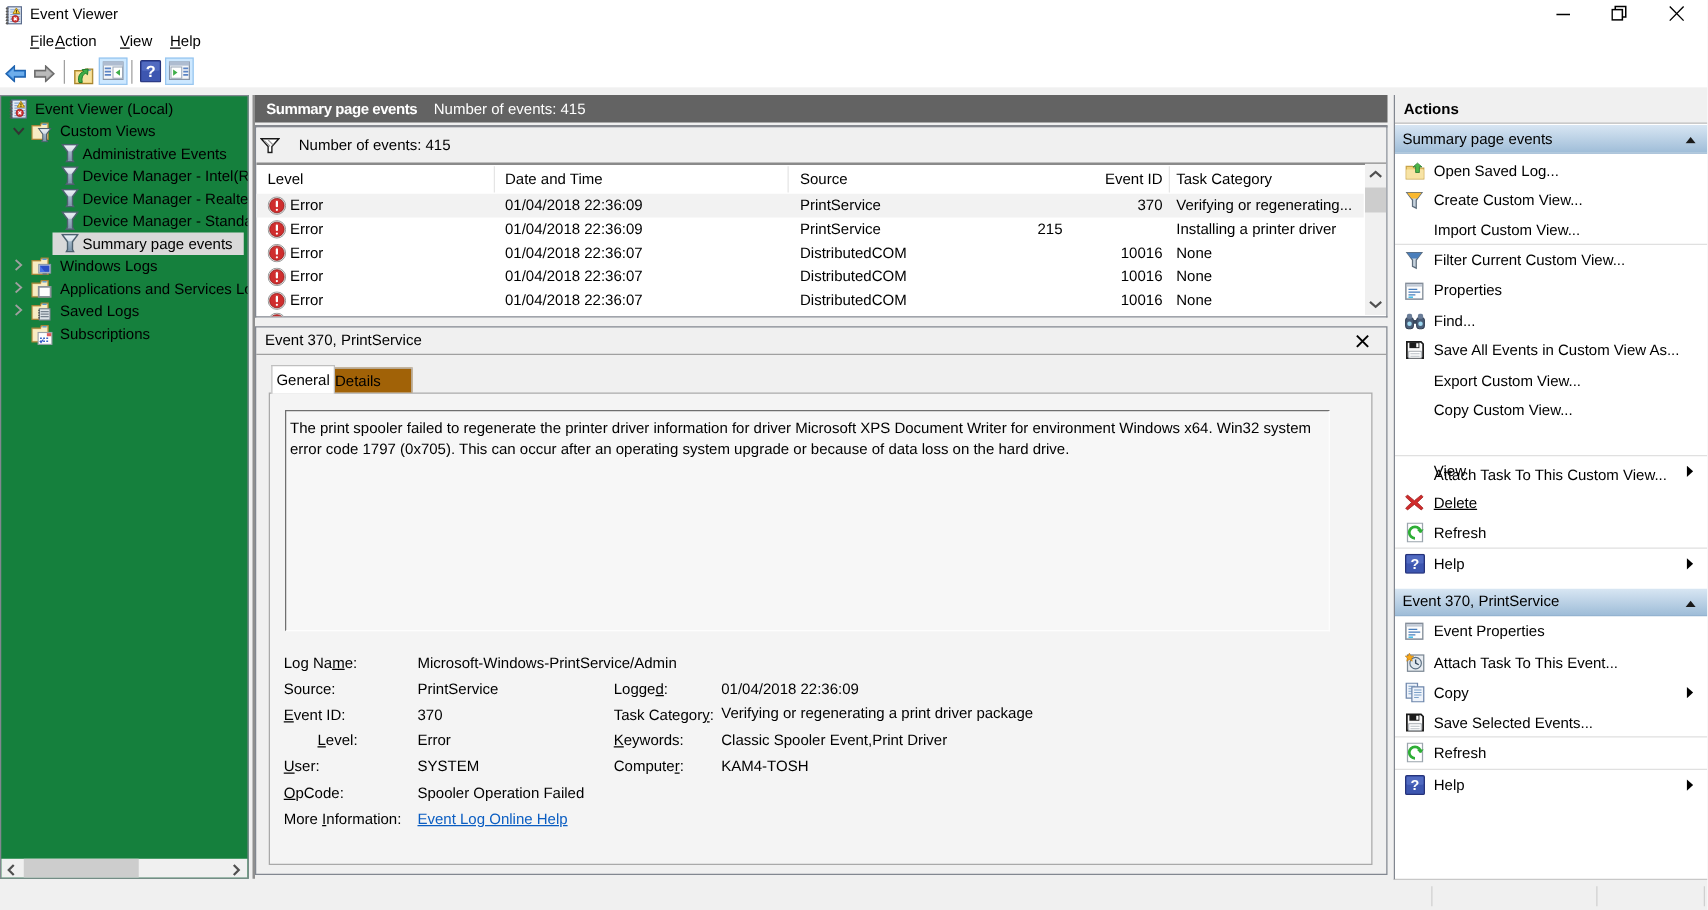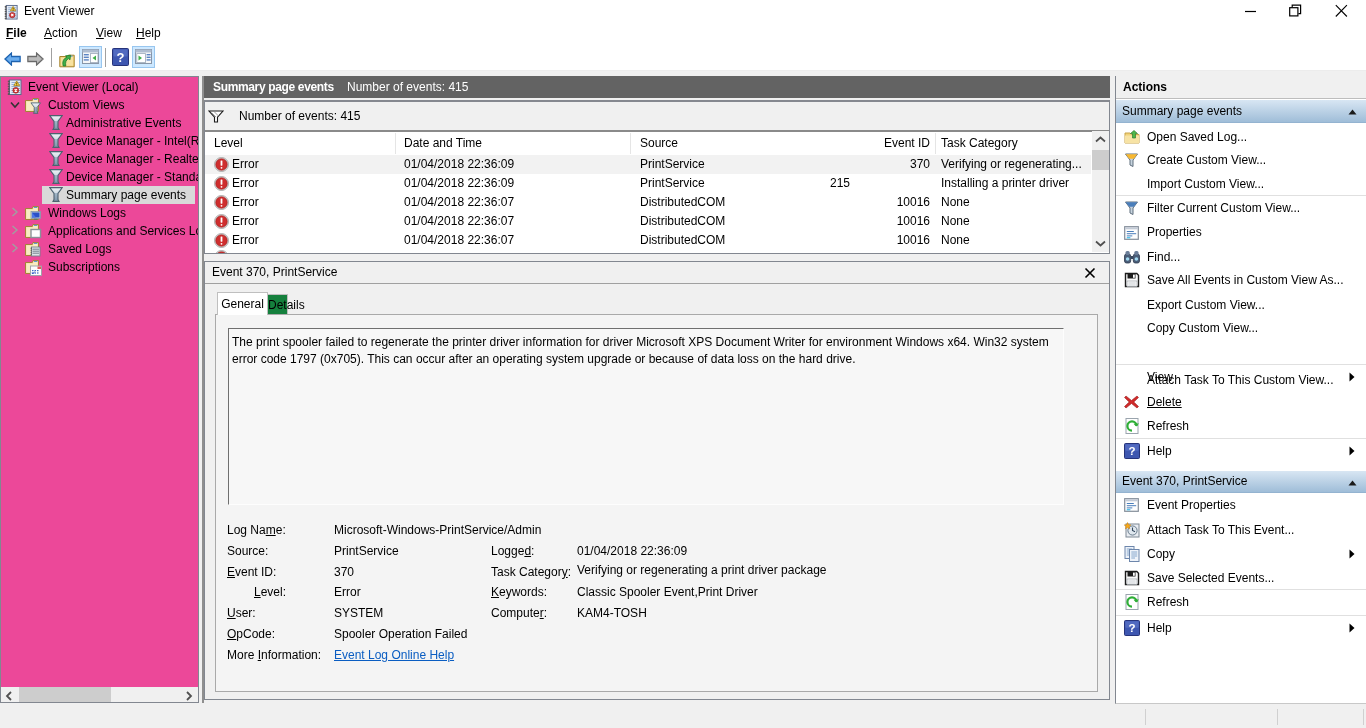--- a/index.html
+++ b/index.html
@@ -99,21 +99,21 @@
   <svg class="ab" style="left:1289px;top:4px;" width="13" height="14" viewBox="0 0 13 14">
       <rect x="0.7" y="3.7" width="8.2" height="8.2" fill="none" stroke="#000" stroke-width="1.2"></rect>
       <path d="M3.2 3.4 L3.2 1.2 L11.6 1.2 L11.6 9.6 L9.4 9.6" fill="none" stroke="#000" stroke-width="1.2"></path>
     </svg>
   <svg class="ab" style="left:1335px;top:4px;" width="13" height="14" viewBox="0 0 13 14">
       <path d="M0.8 1.2 L11.9 12.5 M11.9 1.2 L0.8 12.5" stroke="#000" stroke-width="1.1"></path>
     </svg>
 </div>
 
 <div class="ab" style="left:0;top:22px;width:1366px;height:22px;background:#fff;">
-  <div class="ab" style="left:6px;top:0;height:22px;line-height:22px;font-weight:bold;"><u>F</u>ile</div>
+  <div class="ab" style="left:24px;top:0;height:22px;line-height:22px;"><u>F</u>ile</div>
   <div class="ab" style="left:44px;top:0;height:22px;line-height:22px;"><u>A</u>ction</div>
   <div class="ab" style="left:96px;top:0;height:22px;line-height:22px;"><u>V</u>iew</div>
   <div class="ab" style="left:136px;top:0;height:22px;line-height:22px;"><u>H</u>elp</div>
 </div>
 
 <div class="ab" style="left:0;top:44px;width:1366px;height:27px;background:#fff;border-bottom:1px solid #ececec;">
 
   <svg class="ab" style="left:4px;top:8px;" width="17" height="14" viewBox="0 0 17 14">
     <path d="M7.5 0.8 L0.8 7 L7.5 13.2 L7.5 9.6 L16.2 9.6 L16.2 4.4 L7.5 4.4 Z" fill="#3c8ce0" stroke="#1f62ad" stroke-width="1.1"></path>
     <path d="M7 2.8 L2.5 7 L7 11 L7 8.6 L15.2 8.6 L15.2 5.4 L7 5.4 Z" fill="#7db8ef" opacity="0.75"></path>
@@ -157,21 +157,21 @@
     <rect x="1.8" y="4.6" width="8.6" height="9" fill="#fff" stroke="#9aa7b8" stroke-width="0.8"></rect>
     <path d="M3.5 6.5 L7 9 L3.5 11.5 Z" fill="#3fae49"></path>
     <rect x="11.6" y="5" width="4" height="1.4" fill="#5b84c4"></rect>
       <rect x="11.6" y="7.6" width="4" height="1.4" fill="#5b84c4"></rect>
       <rect x="11.6" y="10.2" width="4" height="1.4" fill="#5b84c4"></rect>
   </svg>
 </div>
 
 <div class="ab" style="left:0;top:71px;width:1366px;height:657px;background:#f0f0f0;"></div>
 
-<div class="ab" id="treepanel" style="left:0;top:76px;width:199px;height:627px;background:#ec4899;border:1px solid #828790;overflow:hidden;">
+<div class="ab" id="treepanel" style="left:0;top:76px;width:199px;height:627px;background:#15803d;border:1px solid #828790;overflow:hidden;">
   <div class="ab" style="left:41px;top:109px;width:153px;height:18px;background:#d9d9d9;"></div>
   <svg class="ab" style="left:6px;top:2px;" width="16" height="16" viewBox="0 0 16 16">
       <use href="#notebook"></use>
     </svg>
   <div class="ab" style="left:27px;top:1px;height:18px;line-height:18px;white-space:nowrap;">Event Viewer (Local)</div>
 
   <svg class="ab" style="left:9px;top:24px;" width="10" height="8" viewBox="0 0 10 8">
       <path d="M1 1.5 L5 6 L9 1.5" fill="none" stroke="#333" stroke-width="1.6"></path>
     </svg>
   <svg class="ab" style="left:24px;top:20px;" width="18" height="17" viewBox="0 0 18 17">
@@ -380,21 +380,21 @@
     <div class="ab" style="left:0;top:0;width:904px;height:22px;border-bottom:1px solid #a0a0a0;">
       <div class="ab" style="left:7px;top:0;height:21px;line-height:21px;">Event 370, PrintService</div>
       <svg class="ab" style="left:879px;top:5px;" width="12" height="12" viewBox="0 0 12 12">
           <path d="M1.5 1.5 L10.5 10.5 M10.5 1.5 L1.5 10.5" stroke="#000" stroke-width="1.6"></path>
         </svg>
     </div>
 
     <div class="ab" style="left:10px;top:52px;width:883px;height:378px;background:#f4f4f4;border:1px solid #a9a9a9;"></div>
 
     <div class="ab" style="left:12px;top:30px;width:51px;height:23px;background:#fff;border:1px solid #bfbfbf;border-bottom:none;text-align:center;line-height:22px;z-index:2;">General</div>
-    <div class="ab" style="left:63px;top:32px;width:20px;height:20px;background:#15803d;border:1px solid #bfbfbf;border-bottom:none;border-left:none;text-align:left;line-height:20px;z-index:1;">Details</div>
+    <div class="ab" style="left:63px;top:32px;width:62px;height:20px;background:#a16207;border:1px solid #bfbfbf;border-bottom:none;border-left:none;text-align:left;line-height:20px;z-index:1;">Details</div>
 
     <div class="ab" style="left:23px;top:66px;width:836px;height:177px;background:#f7f7f7;border-top:1px solid #6f6f6f;border-left:1px solid #6f6f6f;border-right:1px solid #fdfdfd;border-bottom:1px solid #fdfdfd;overflow:hidden;">
       <div class="ab" style="left:3px;top:5px;width:830px;line-height:17px;white-space:nowrap;" id="msgline">The print spooler failed to regenerate the printer driver information for driver Microsoft XPS Document Writer for environment Windows x64. Win32 system<br>error code 1797 (0x705). This can occur after an operating system upgrade or because of data loss on the hard drive.</div>
     </div>
 
     <div class="ab" style="left:22px;top:259px;height:18px;line-height:18px;">Log Na<u>m</u>e:</div>
     <div class="ab" style="left:129px;top:259px;height:18px;line-height:18px;">Microsoft-Windows-PrintService/Admin</div>
     <div class="ab" style="left:22px;top:280px;height:18px;line-height:18px;">Source:</div>
     <div class="ab" style="left:129px;top:280px;height:18px;line-height:18px;">PrintService</div>
     <div class="ab" style="left:286px;top:280px;height:18px;line-height:18px;">Logge<u>d</u>:</div>

